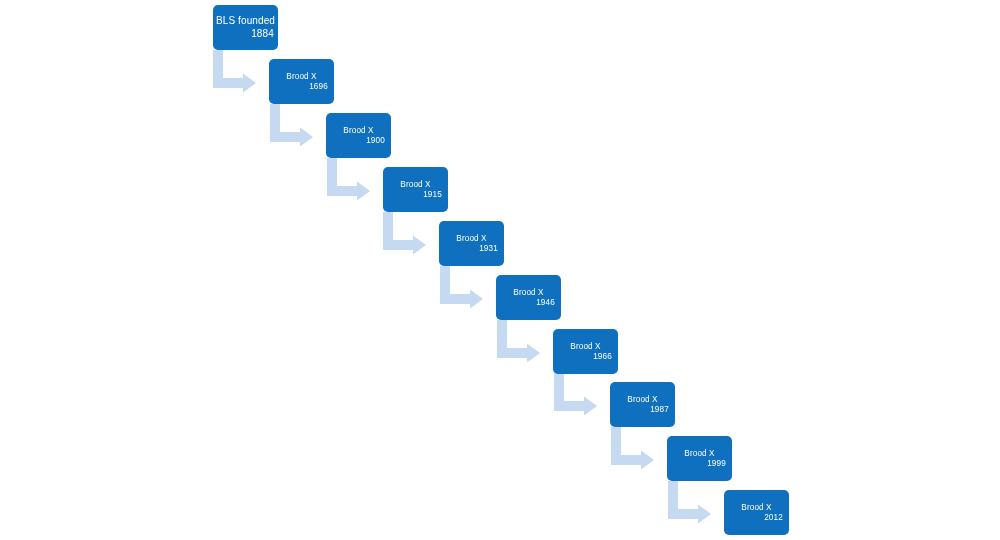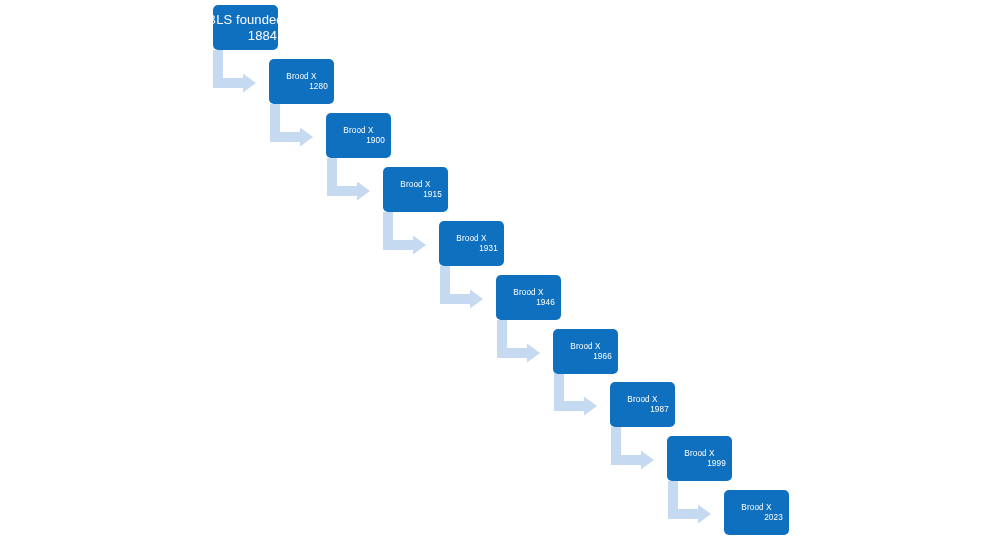--- a/index.html
+++ b/index.html
@@ -71,27 +71,27 @@
     </svg>
     <svg class="connector" width="47" height="44" viewBox="0 0 47 44" style="left: 554px; top: 373px;">
       <polygon points="0,0 10,0 10,28 30,28 30,23.5 43,33 30,42.5 30,38 0,38" fill="#C5D9F0"></polygon>
     </svg>
     <svg class="connector" width="47" height="44" viewBox="0 0 47 44" style="left: 611px; top: 427px;">
       <polygon points="0,0 10,0 10,28 30,28 30,23.5 43,33 30,42.5 30,38 0,38" fill="#C5D9F0"></polygon>
     </svg>
     <svg class="connector" width="47" height="44" viewBox="0 0 47 44" style="left: 668px; top: 481px;">
       <polygon points="0,0 10,0 10,28 30,28 30,23.5 43,33 30,42.5 30,38 0,38" fill="#C5D9F0"></polygon>
     </svg>
-    <div class="node" style="left: 213px; top: 5px; width: 65px; height: 45px; background: rgb(15, 112, 192); color: rgb(255, 255, 255); border-radius: 5px; font-size: 13px;">
+    <div class="node" style="left: 213px; top: 5px; width: 65px; height: 45px; background: rgb(15, 112, 192); color: rgb(255, 255, 255); border-radius: 5px; font-size: 10px;">
       <span class="label">BLS founded</span>
       <span class="year">1884</span>
     </div>
     <div class="node" style="left: 269px; top: 59px; width: 65px; height: 45px; background: rgb(15, 112, 192); color: rgb(255, 255, 255); border-radius: 5px; font-size: 8.2px;">
       <span class="label">Brood X</span>
-      <span class="year">1280</span>
+      <span class="year">1696</span>
     </div>
     <div class="node" style="left: 326px; top: 113px; width: 65px; height: 45px; background: rgb(15, 112, 192); color: rgb(255, 255, 255); border-radius: 5px; font-size: 8.2px;">
       <span class="label">Brood X</span>
       <span class="year">1900</span>
     </div>
     <div class="node" style="left: 383px; top: 167px; width: 65px; height: 45px; background: rgb(15, 112, 192); color: rgb(255, 255, 255); border-radius: 5px; font-size: 8.2px;">
       <span class="label">Brood X</span>
       <span class="year">1915</span>
     </div>
     <div class="node" style="left: 439px; top: 221px; width: 65px; height: 45px; background: rgb(15, 112, 192); color: rgb(255, 255, 255); border-radius: 5px; font-size: 8.2px;">
@@ -109,15 +109,15 @@
     <div class="node" style="left: 610px; top: 382px; width: 65px; height: 45px; background: rgb(15, 112, 192); color: rgb(255, 255, 255); border-radius: 5px; font-size: 8.2px;">
       <span class="label">Brood X</span>
       <span class="year">1987</span>
     </div>
     <div class="node" style="left: 667px; top: 436px; width: 65px; height: 45px; background: rgb(15, 112, 192); color: rgb(255, 255, 255); border-radius: 5px; font-size: 8.2px;">
       <span class="label">Brood X</span>
       <span class="year">1999</span>
     </div>
     <div class="node" style="left: 724px; top: 490px; width: 65px; height: 45px; background: rgb(15, 112, 192); color: rgb(255, 255, 255); border-radius: 5px; font-size: 8.2px;">
       <span class="label">Brood X</span>
-      <span class="year">2023</span>
+      <span class="year">2012</span>
     </div>
   </div>
 
 </body></html>

